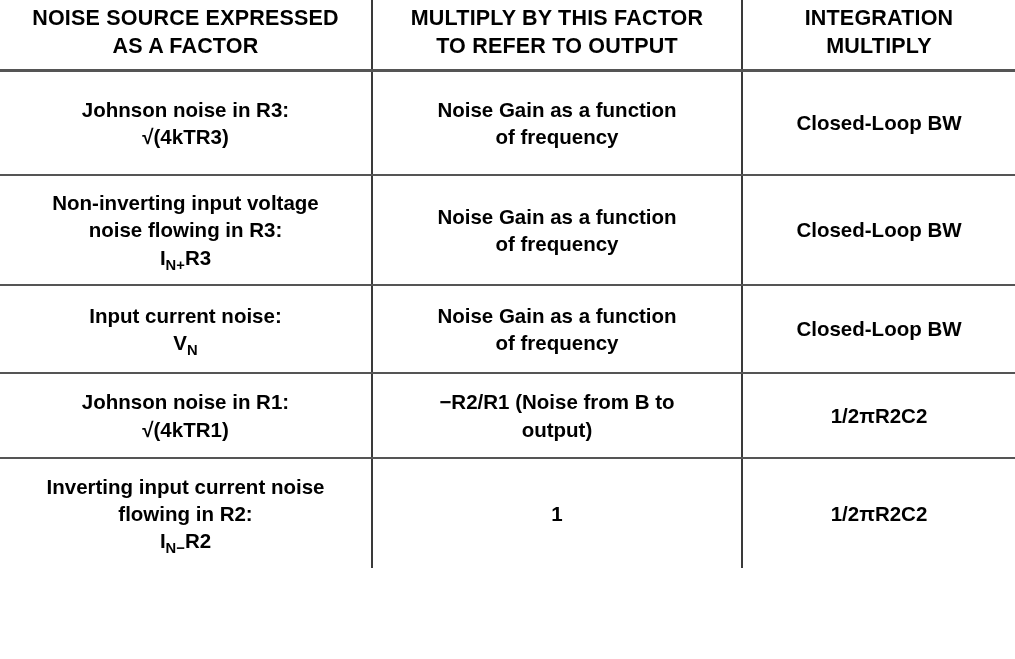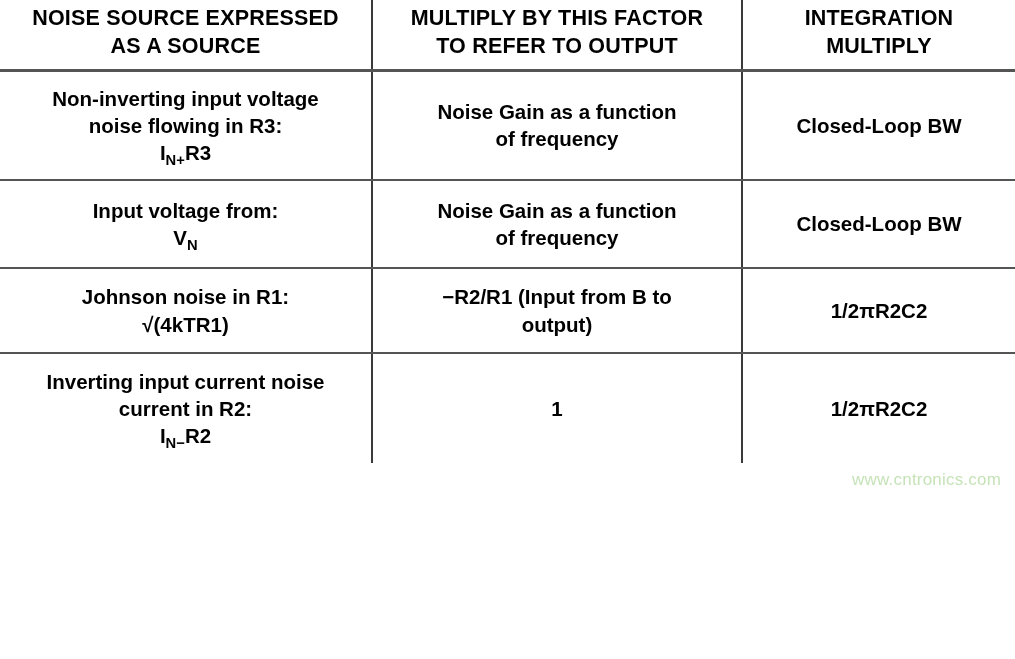--- a/index.html
+++ b/index.html
@@ -101,92 +101,104 @@
     <colgroup>
       <col class="c1">
         <col class="c2">
         <col class="c3">
     </colgroup>
 
     <thead>
       <tr>
         <th class="col-div">
           <span class="cell-line">NOISE SOURCE EXPRESSED</span>
-          <span class="cell-line">AS A SOURCE</span>
+          <span class="cell-line">AS A FACTOR</span>
         </th>
         <th class="col-div">
           <span class="cell-line">MULTIPLY BY THIS FACTOR</span>
           <span class="cell-line">TO REFER TO OUTPUT</span>
         </th>
         <th>
           <span class="cell-line">INTEGRATION</span>
           <span class="cell-line">MULTIPLY</span>
         </th>
       </tr>
     </thead>
 
     <tbody>
 
+      <tr class="r1">
+        <td class="col-div">
+          <span class="cell-line">Johnson noise in R3:</span>
+          <span class="cell-line"><span>√(4kTR3)</span><span class="sub"></span><span></span></span>
+        </td>
+        <td class="col-div">
+          <span class="cell-line">Noise Gain as a function</span>
+          <span class="cell-line">of frequency</span>
+        </td>
+        <td>
+          <span class="cell-line">Closed-Loop BW</span>
+        </td>
+      </tr>
 
       <tr class="r2">
         <td class="col-div">
           <span class="cell-line">Non-inverting input voltage</span>
           <span class="cell-line">noise flowing in R3:</span>
           <span class="cell-line"><span>I</span><span class="sub">N+</span><span>R3</span></span>
         </td>
         <td class="col-div">
           <span class="cell-line">Noise Gain as a function</span>
           <span class="cell-line">of frequency</span>
         </td>
         <td>
           <span class="cell-line">Closed-Loop BW</span>
         </td>
       </tr>
 
       <tr class="r3">
         <td class="col-div">
-          <span class="cell-line">Input voltage from:</span>
+          <span class="cell-line">Input current noise:</span>
           <span class="cell-line"><span>V</span><span class="sub">N</span><span></span></span>
         </td>
         <td class="col-div">
           <span class="cell-line">Noise Gain as a function</span>
           <span class="cell-line">of frequency</span>
         </td>
         <td>
           <span class="cell-line">Closed-Loop BW</span>
         </td>
       </tr>
 
       <tr class="r4">
         <td class="col-div">
           <span class="cell-line">Johnson noise in R1:</span>
           <span class="cell-line"><span>√(4kTR1)</span><span class="sub"></span><span></span></span>
         </td>
         <td class="col-div">
-          <span class="cell-line">−R2/R1 (Input from B to</span>
+          <span class="cell-line">−R2/R1 (Noise from B to</span>
           <span class="cell-line">output)</span>
         </td>
         <td>
           <span class="cell-line">1/2πR2C2</span>
         </td>
       </tr>
 
 
       <tr class="r6">
         <td class="col-div">
           <span class="cell-line">Inverting input current noise</span>
-          <span class="cell-line">current in R2:</span>
+          <span class="cell-line">flowing in R2:</span>
           <span class="cell-line"><span>I</span><span class="sub">N−</span><span>R2</span></span>
         </td>
         <td class="col-div">
           <span class="cell-line">1</span>
         </td>
         <td>
           <span class="cell-line">1/2πR2C2</span>
         </td>
       </tr>
 
     </tbody>
   </table>
 
-  <div class="watermark">www.cntronics.com</div>
 
 </div>
 
 </body></html>

